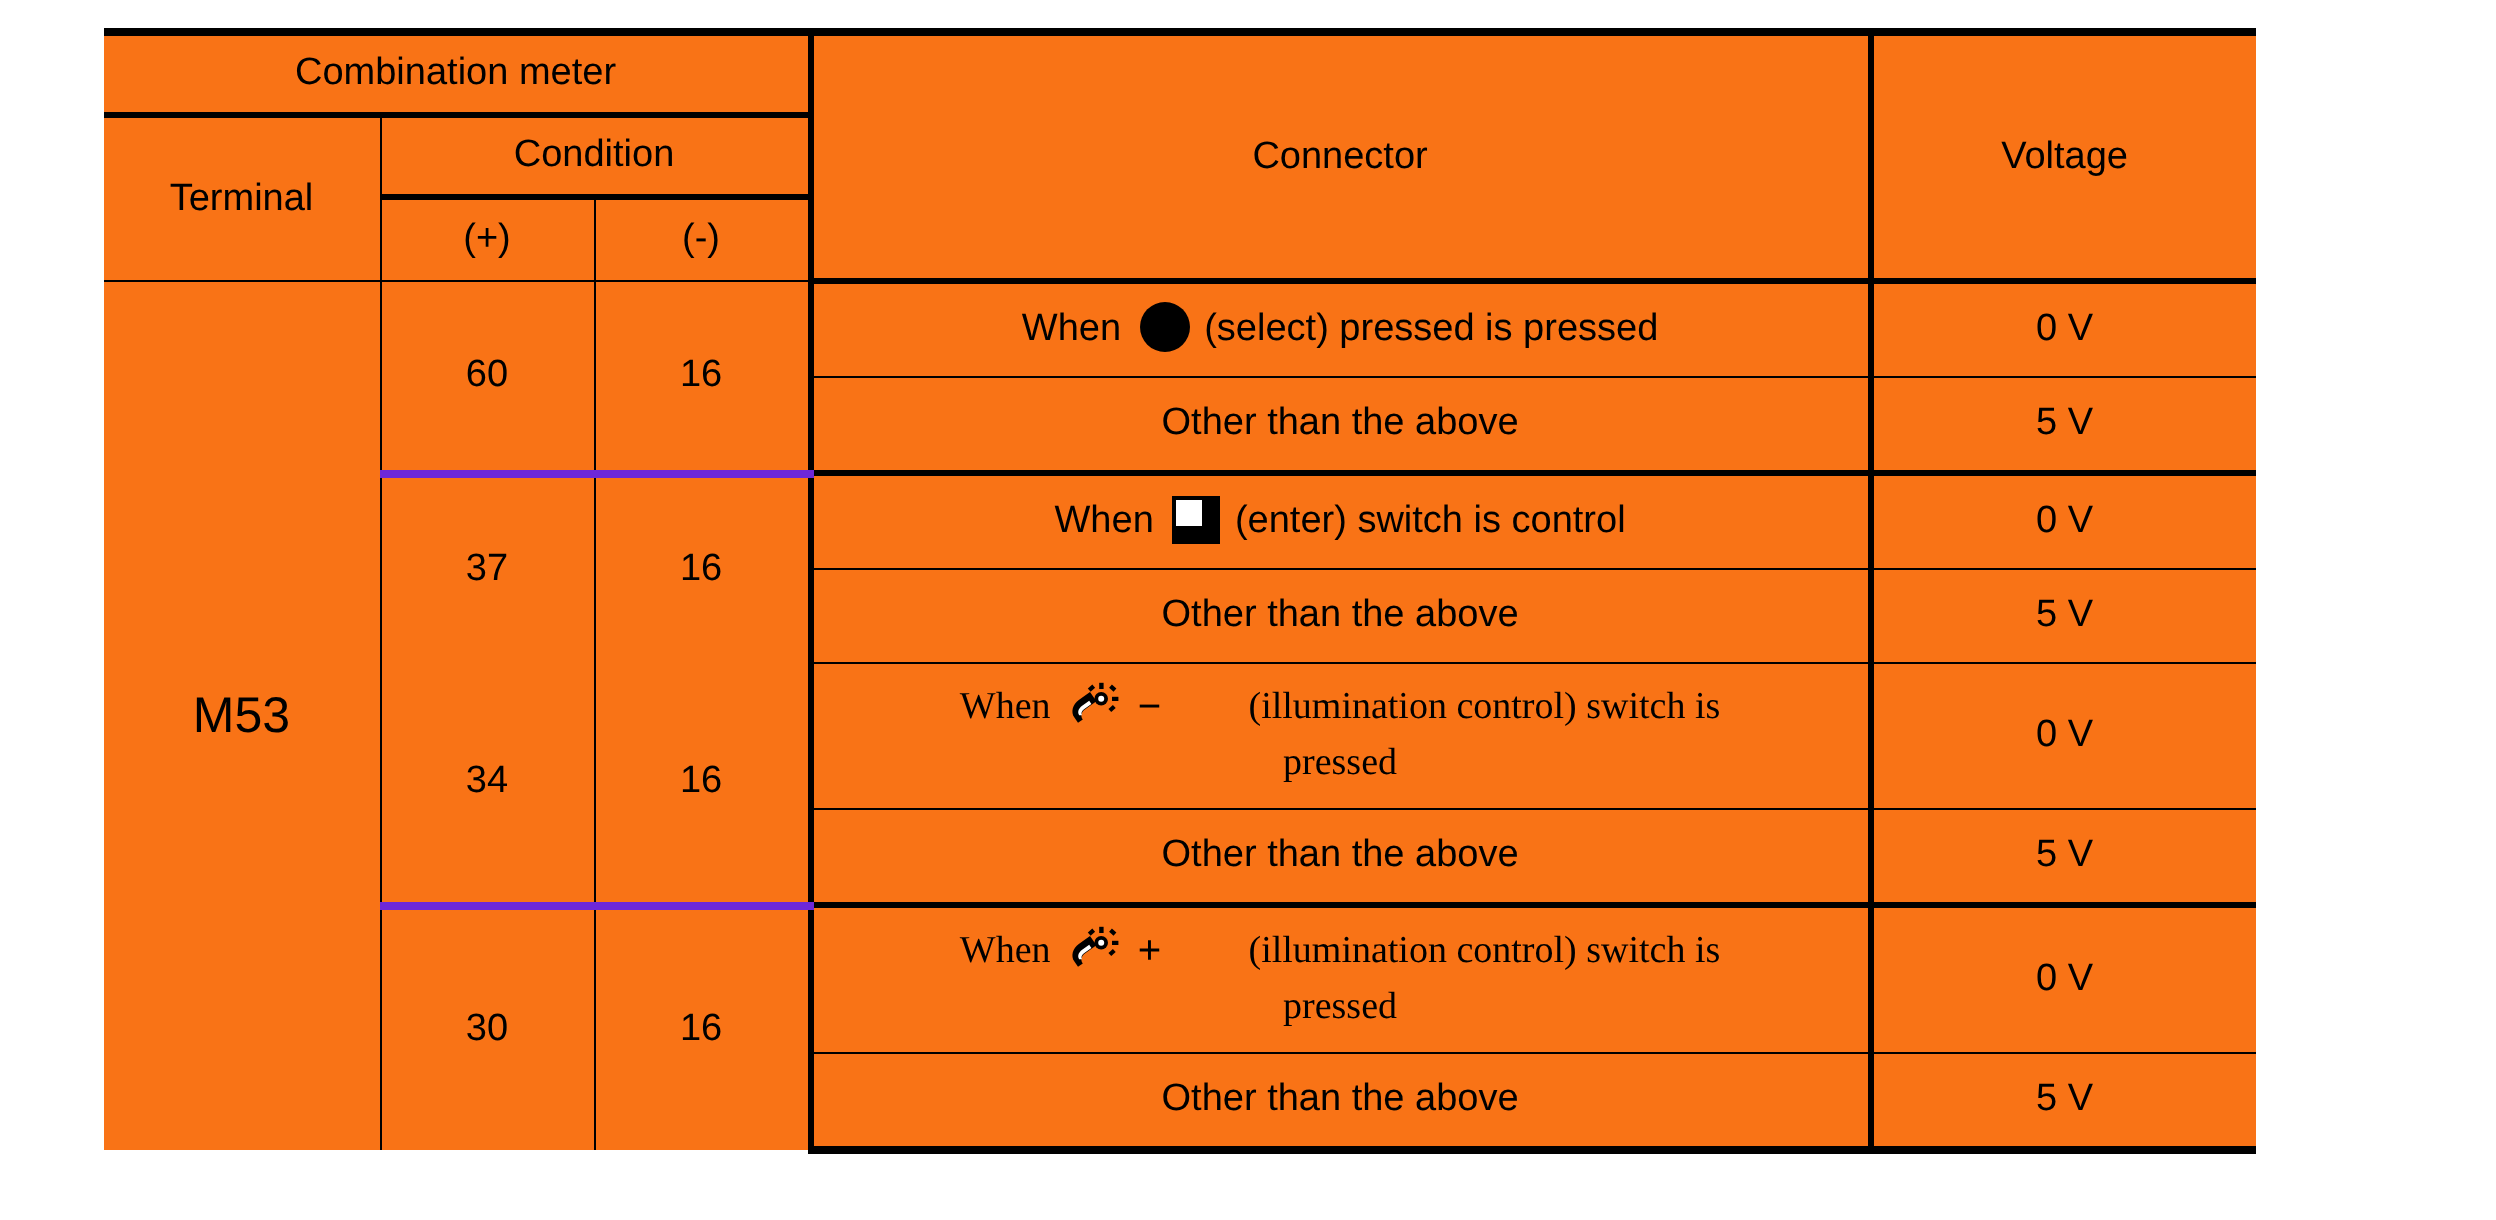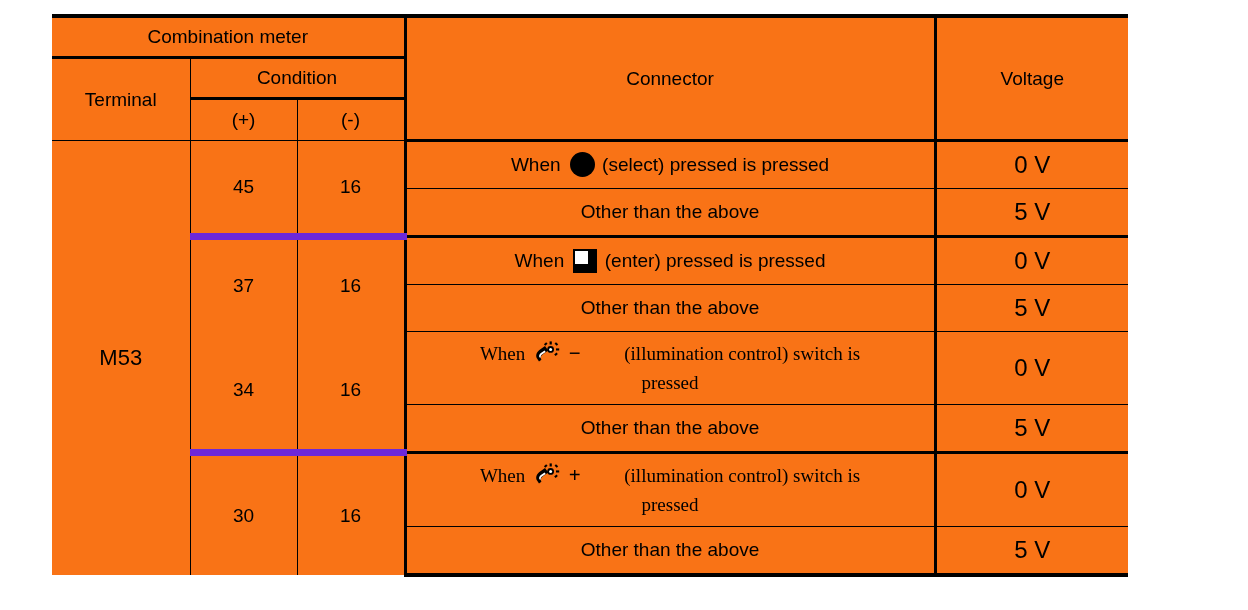--- a/index.html
+++ b/index.html
@@ -47,21 +47,21 @@
   col.c-plus { width: 107px; }
   col.c-minus{ width: 108px; }
   col.c-cond { width: 530px; }
   col.c-volt { width: 193px; }
 
   
   .bt-thick { border-top: 4px solid #000; }
   .bb-thick { border-bottom: 4px solid #000; }
   .bb-med   { border-bottom: 3px solid #000; }
   .bb-thin  { border-bottom: 1.5px solid #000; }
-  .bt-med   { border-top: 7px solid #6d28d9; }
+  .bt-med   { border-top: 4px solid #6d28d9; }
   .br-thin  { border-right: 1.5px solid #000; }
   .br-med   { border-right: 3px solid #000; }
 
   
   .h-combination { height: 38px; }
   .h-terminal    { height: 38px; }
   .h-connector   { height: 78px; }
   .h-sign        { height: 40px; }
   .h-condition   { height: 116px; }
   .h-voltage     { height: 116px; }
@@ -69,24 +69,24 @@
   
   td.cond {
     text-align: left;
     padding: 0 0 0 15px;
     line-height: 1.45;
   }
   td.term {
     font-size: 19px;
   }
   td.volt {
-    font-size: 24px;
+    font-size: 19px;
   }
   td.conn {
-    font-size: 22px;
+    font-size: 25px;
   }
 
   .row-a { height: 46px; }   
   .row-b { height: 46px; }   
   .row-a2 { height: 72px; }  
 
   
   .icon {
     display: inline-block;
     vertical-align: middle;
@@ -171,41 +171,41 @@
       <tr>
         <th class="h-sign bb-thin br-thin">(+)</th>
         <th class="h-sign bb-thin br-med">(-)</th>
       </tr>
     </thead>
 
     <tbody>
 
       <tr>
         <td class="conn br-thin" rowspan="8">M53</td>
-        <td class="term br-thin" rowspan="2">45</td>
+        <td class="term br-thin" rowspan="2">60</td>
         <td class="term br-med" rowspan="2">16</td>
         <td class="cond row-a bb-thin br-med">
           <span>When</span>
           <span class="icon icon-select"></span>
           <span>(select) pressed is pressed</span>
         </td>
         <td class="volt row-a bb-thin">0 V</td>
       </tr>
       <tr>
         <td class="cond row-b bb-med br-med">Other than the above</td>
         <td class="volt row-b bb-med">5 V</td>
       </tr>
 
       <tr>
         <td class="term br-thin bt-med" rowspan="2">37</td>
         <td class="term br-med bt-med" rowspan="2">16</td>
         <td class="cond row-a bb-thin br-med">
           <span>When</span>
           <span class="icon icon-enter"></span>
-          <span>(enter) pressed is pressed</span>
+          <span>(enter) switch is control</span>
         </td>
         <td class="volt row-a bb-thin">0 V</td>
       </tr>
       <tr>
         <td class="cond row-b bb-thin br-med">Other than the above</td>
         <td class="volt row-b bb-thin">5 V</td>
       </tr>
 
       <tr>
         <td class="term br-thin" rowspan="2">34</td>

